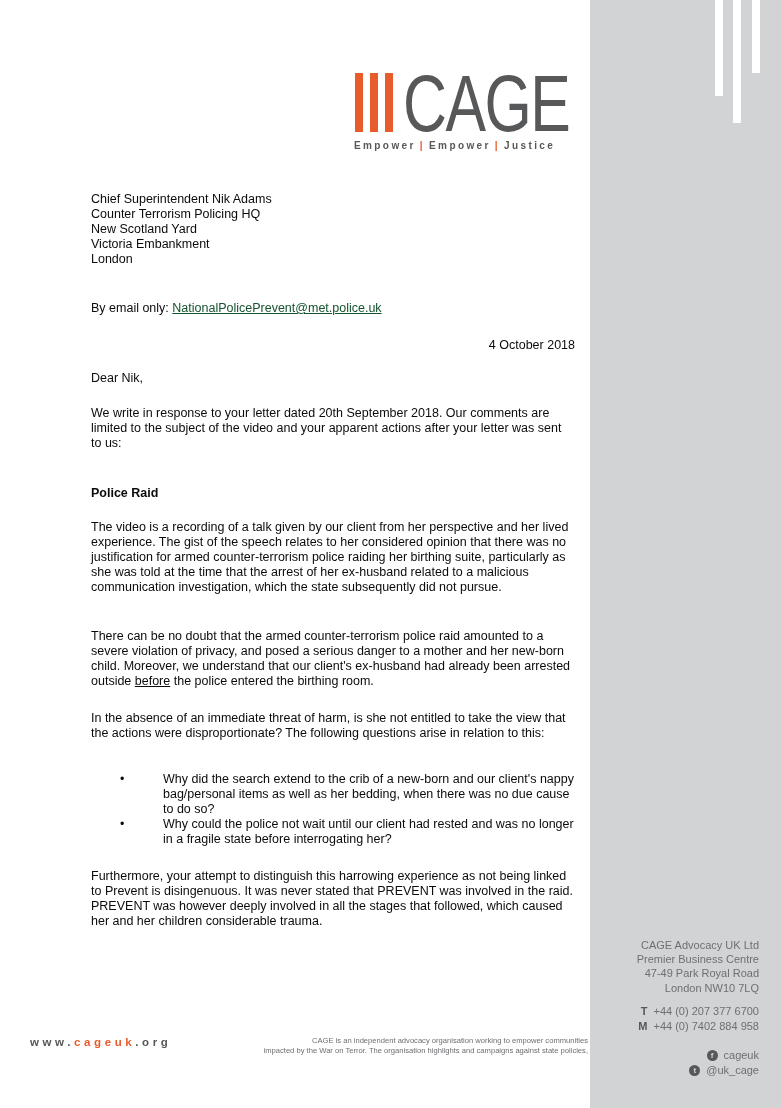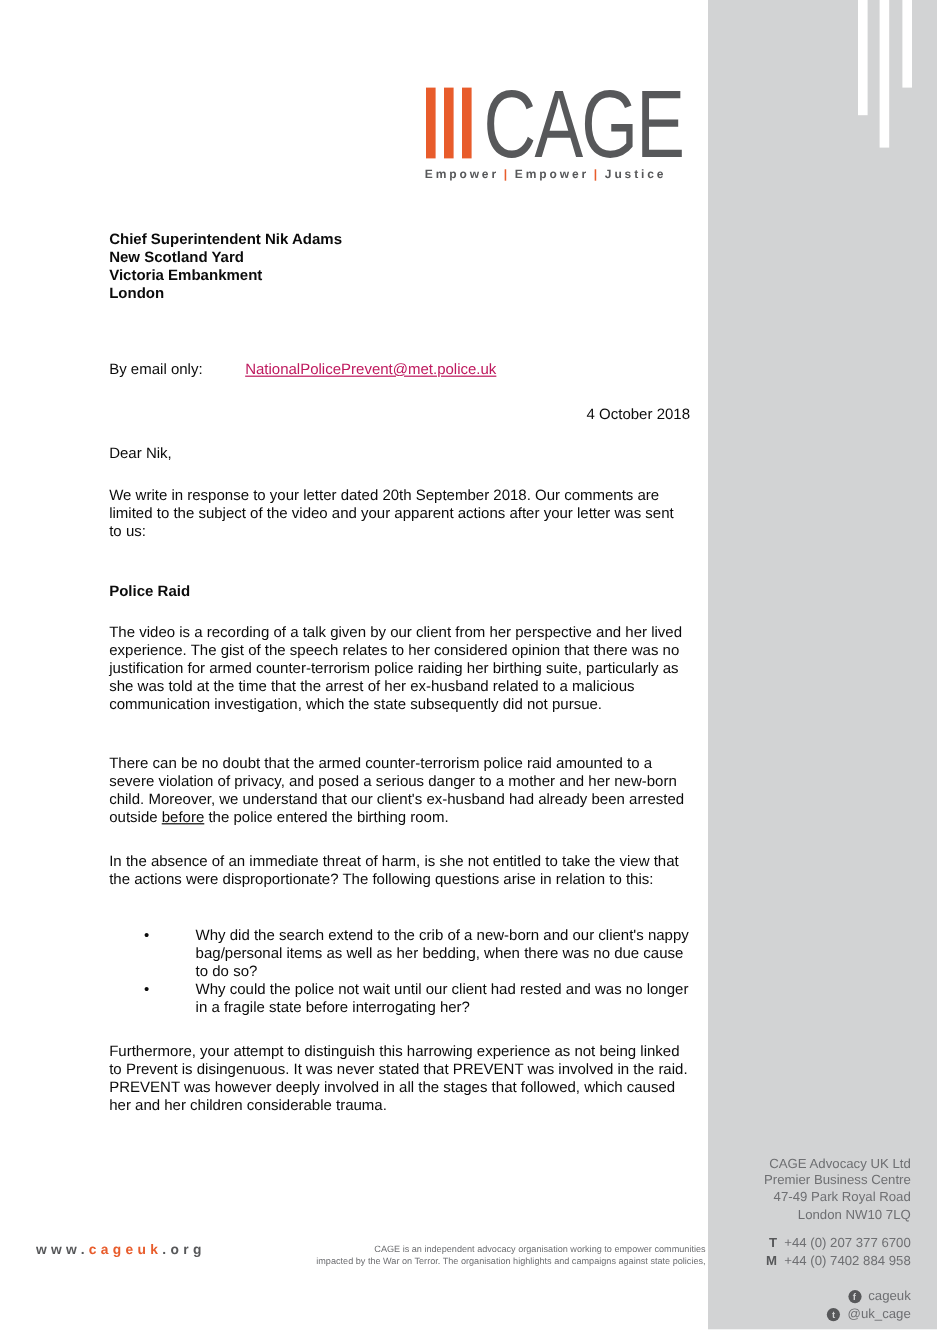--- a/index.html
+++ b/index.html
@@ -25,42 +25,42 @@
   }
   .tagline {
     position:absolute; left:354px; top:140px; width:222px;
     font-size:10px; font-weight:bold; letter-spacing:2.4px; color:#57585a;
     white-space:nowrap; display:flex; align-items:center;
   }
   .tagline .sep { color:#e85c2b; padding:0 4px; }
 
   
   .block { position:absolute; left:91px; width:484px; font-size:12.5px; line-height:15px; color:#0b0b0b; }
-  .recipient   { top:192px;font-weight:bold; }
+  .recipient   { top:192px; }
   .email-line  { top:301px; }
-  .email-line a { color:#be185d; text-decoration:underline; cursor:pointer;margin-left:32px; }
+  .email-line a { color:#14532d; text-decoration:underline; cursor:pointer; }
   .date-line   { top:338px; text-align:right; }
   .salutation  { top:371px; }
   .para-1      { top:406px; }
   .section-heading { top:486px; font-weight:bold; }
   .para-2      { top:520px; }
   .para-3      { top:629px; }
   .para-3 .und { text-decoration:underline; }
   .para-4      { top:711px; }
   .bullet-list { top:772px; }
   .bullet-row  { display:flex; }
   .bullet-row .marker { width:29px; padding-left:29px; box-sizing:content-box; flex:0 0 auto; width:43px; padding:0 0 0 29px; }
   .bullet-row .marker { width:43px; padding-left:29px; }
   .bullet-row .btxt { flex:1; }
   .para-5      { top:869px; }
 
   
   .footer-right {
     position:absolute; right:22px; top:938px; text-align:right;
-    color:#6e6f72; font-size:11px; line-height:14.2px;margin-top:25px;
+    color:#6e6f72; font-size:11px; line-height:14.2px;
   }
   .footer-phones { margin-top:9px; line-height:15px; }
   .phone-row { display:flex; justify-content:flex-end; gap:6px; }
   .phone-row .plabel { font-weight:bold; color:#57585a; }
   .footer-social { margin-top:14px; line-height:15px; }
   .social-row { display:flex; justify-content:flex-end; align-items:center; gap:6px; height:15px; }
   .soc-ic {
     width:11px; height:11px; border-radius:50%; background:#57585a; color:#d2d3d4;
     font-size:8px; font-weight:bold; line-height:11px; text-align:center; display:inline-block;
   }
@@ -93,20 +93,21 @@
 <div class="tagline">
   <span>Empower</span>
   <span class="sep">|</span>
   <span>Empower</span>
   <span class="sep">|</span>
   <span>Justice</span>
 </div>
 
 <div class="block recipient">
   <div>Chief Superintendent Nik Adams</div>
+  <div>Counter Terrorism Policing HQ</div>
   <div>New Scotland Yard</div>
   <div>Victoria Embankment</div>
   <div>London</div>
 </div>
 
 <div class="block email-line">
   <span>By email only:</span>
   <span> </span>
   <a>NationalPolicePrevent@met.police.uk</a>
 </div>

